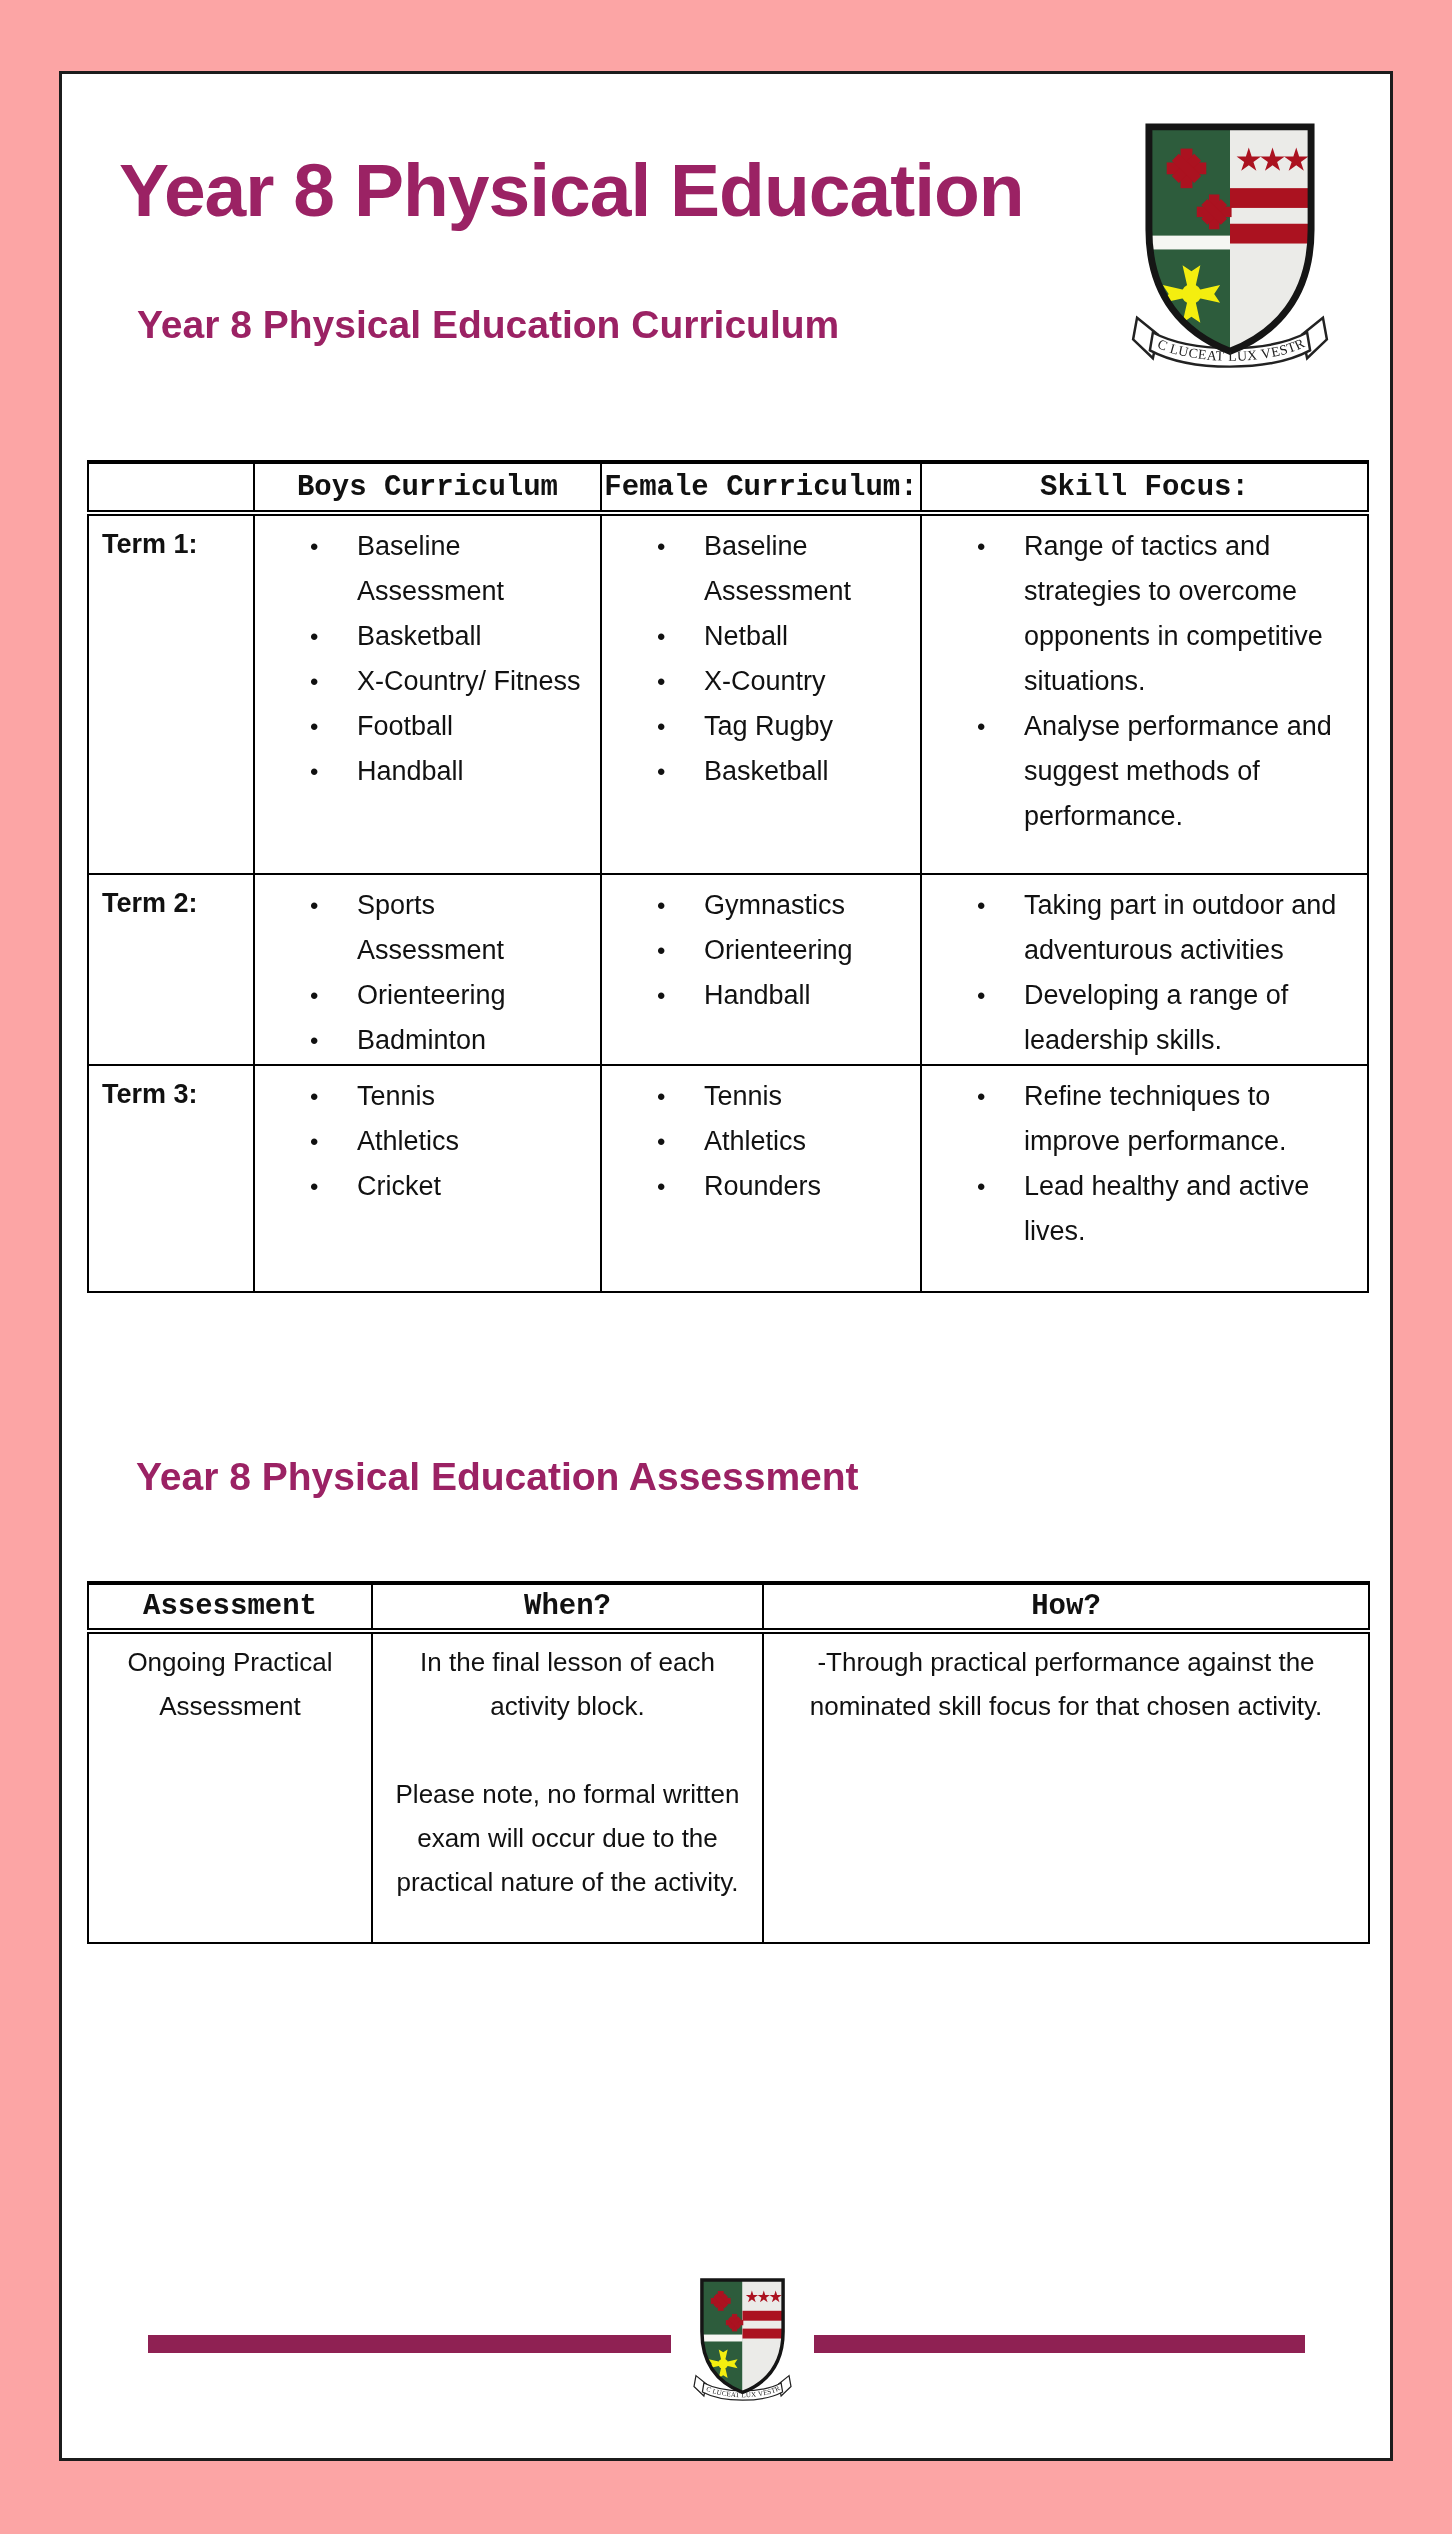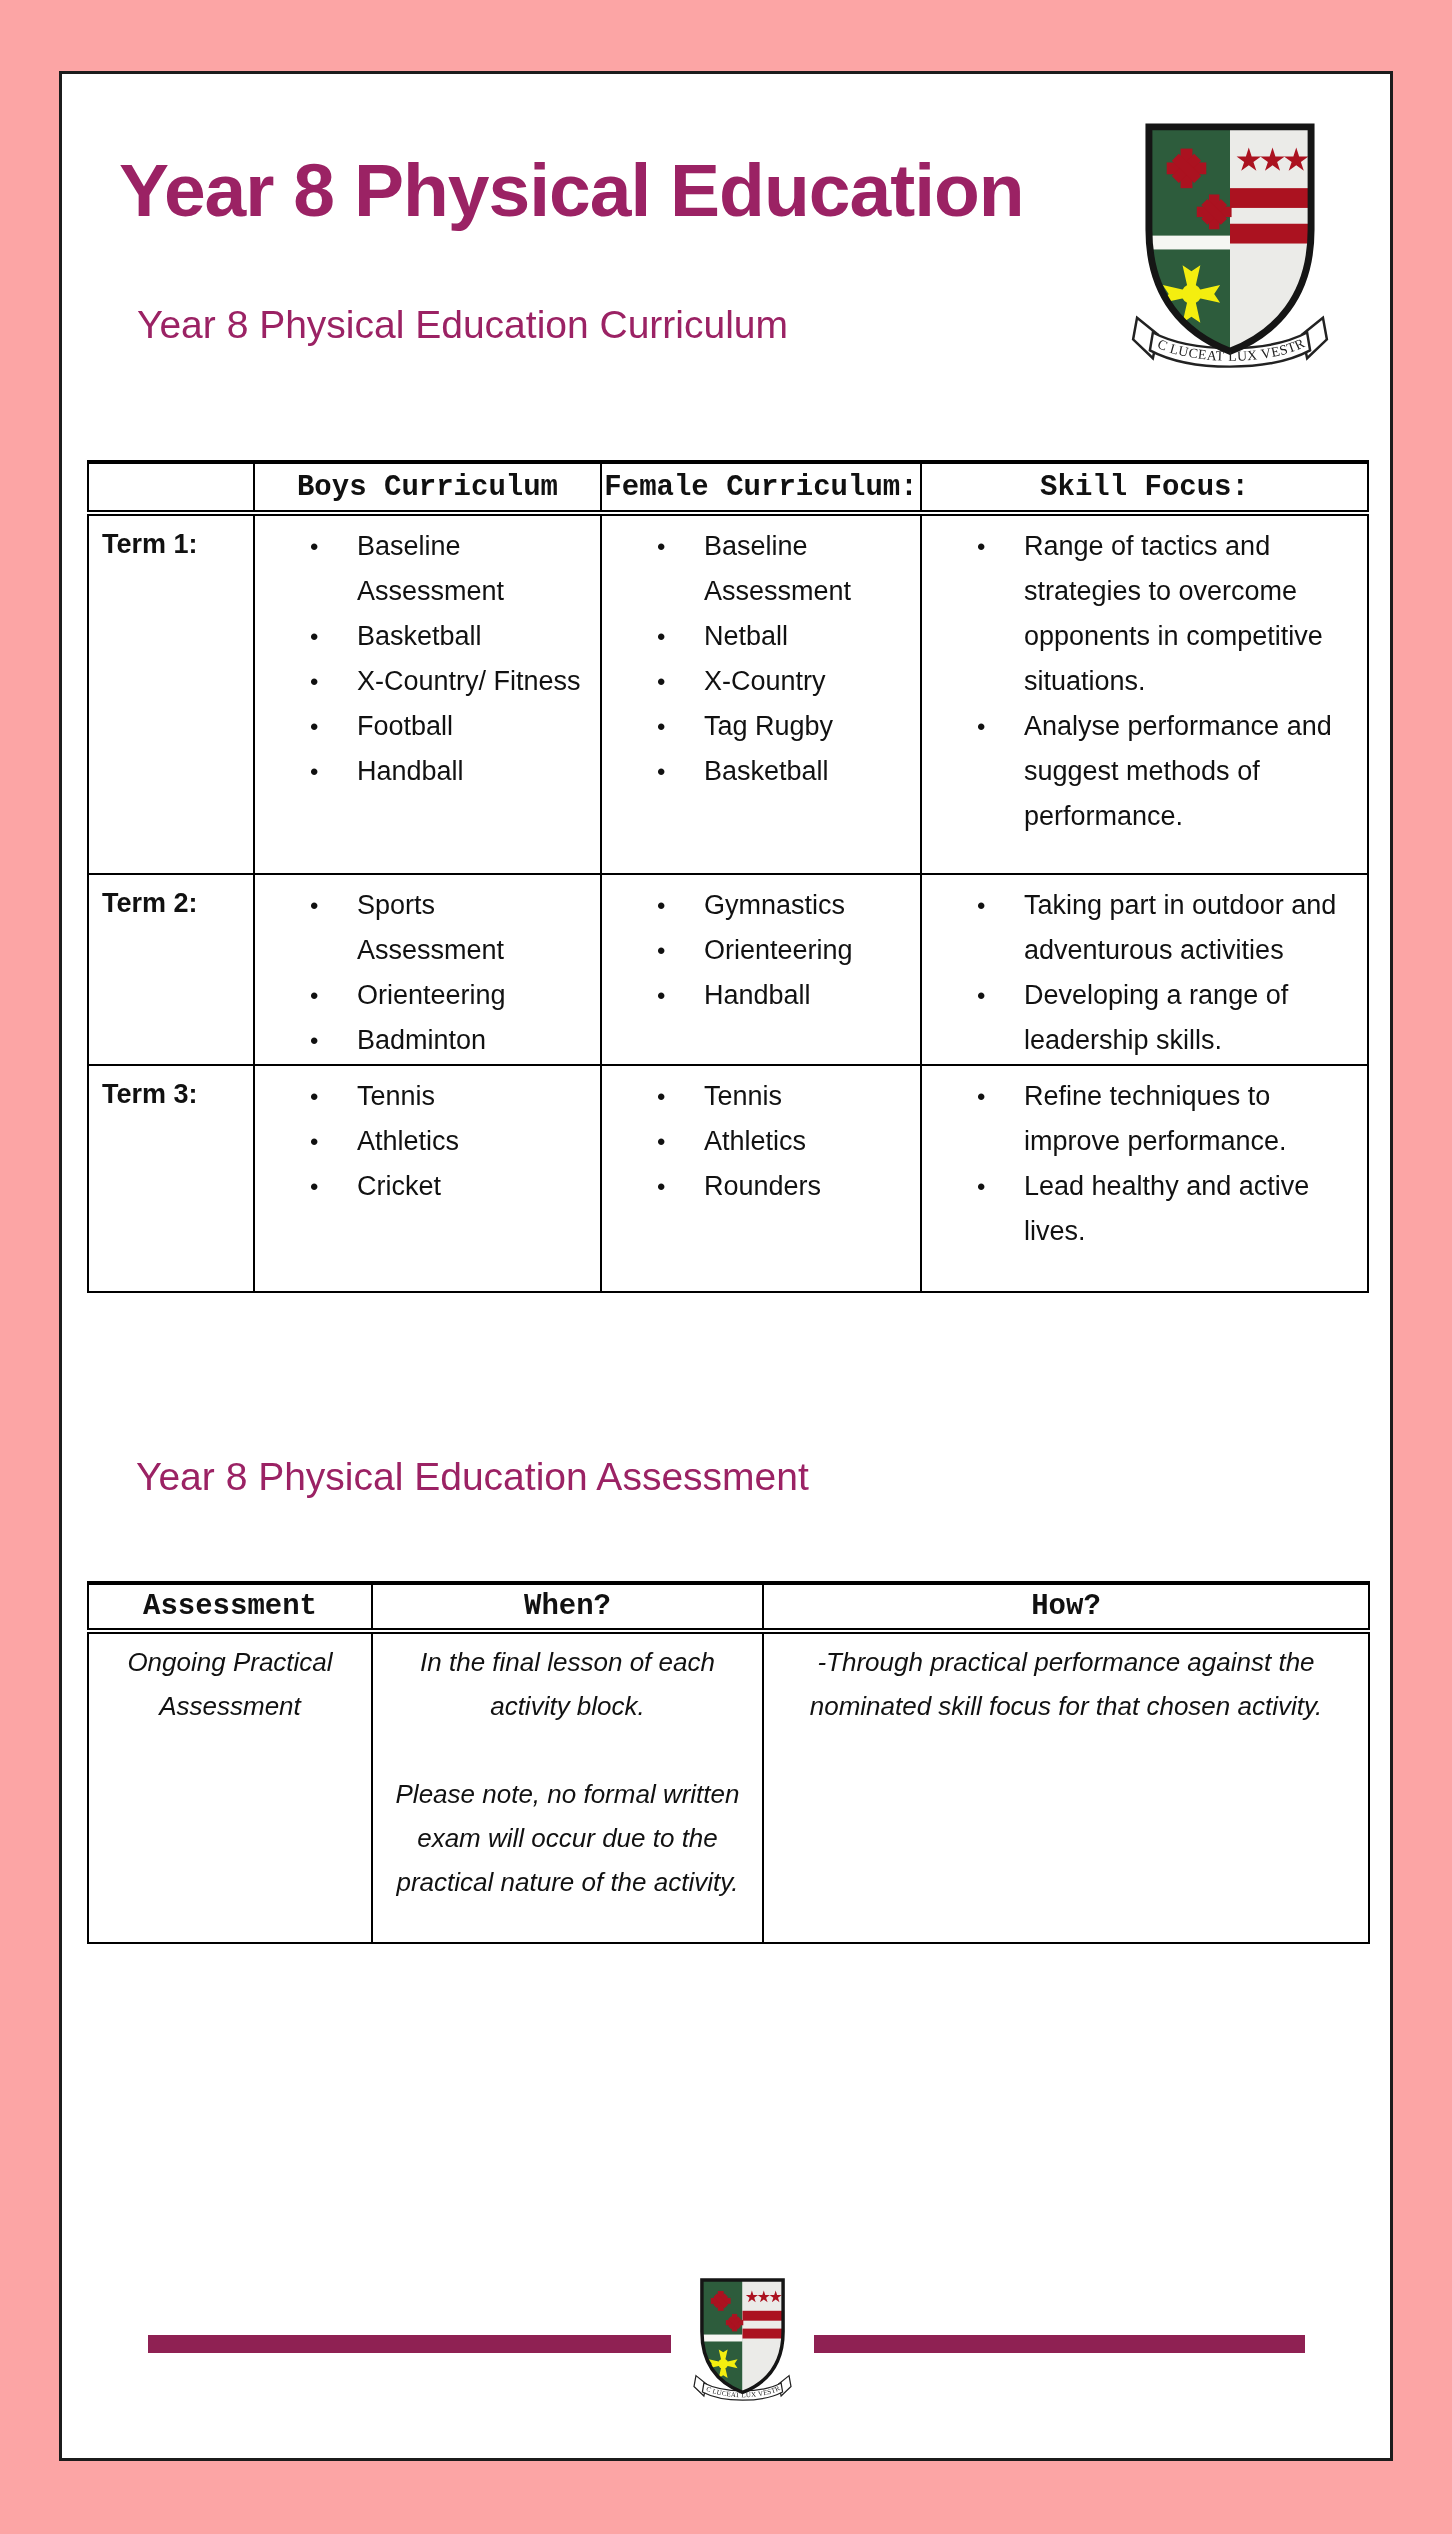--- a/index.html
+++ b/index.html
@@ -4,21 +4,21 @@
 <style>
   html,body { margin:0; padding:0; background:#ffffff; }
   body { font-family:"Liberation Sans", sans-serif; color:#111; }
   .canvas { position:relative; width:1452px; height:2534px; background:#fca5a5; overflow:hidden; }
 
   .page-frame { position:absolute; left:59px; top:71px; width:1328px; height:2384px;
                 border:3px solid #1c1c1c; background:#fff; }
 
   .page-title { position:absolute; left:119px; top:147px; font-size:75px; font-weight:bold;
                 color:var(--heading,#9b2264); letter-spacing:-1px; white-space:nowrap; }
-  .section-heading { position:absolute; font-size:39px; font-weight:normal;
+  .section-heading { position:absolute; font-size:39px; font-weight:bold;
                      color:var(--heading,#9b2264); white-space:nowrap; }
   .curriculum-heading { left:137px; top:303px; }
   .assessment-heading { left:136px; top:1455px; }
 
   .crest-top { position:absolute; left:1131px; top:113px; width:198px; height:265px; }
   .svg-defs { position:absolute; width:0; height:0; overflow:hidden; }
 
   
   table.doc { position:absolute; border-collapse:collapse; table-layout:fixed; background:#fff; }
   table.doc th, table.doc td { border:2px solid #000; }
@@ -36,21 +36,21 @@
   .blist { padding-top:7px; }
   .bullet-row { display:flex; align-items:flex-start; }
   .bullet-row .dot { flex:0 0 47px; margin-left:54px; font-size:24px; }
   .bullet-row .btxt { flex:1 1 auto; padding-right:12px; }
 
   .assessment-table { left:87px; top:1581px; width:1281px; }
   .assessment-table thead tr { height:48px; }
   .assessment-table tbody tr { height:312px; }
   .assessment-table td { vertical-align:top; text-align:center; font-size:26px; line-height:44px;
                          padding:6px 12px 0 12px; }
-  .assessment-table td p { margin:0;font-style:italic; }
+  .assessment-table td p { margin:0; }
   .assessment-table td p + p { margin-top:44px; }
 
   
   .footer-bar { position:absolute; left:148px; top:2335px; width:1157px; height:18px;
                 background:var(--footer-bar,#8f2153); z-index:1; }
   .footer-crest-box { position:absolute; left:671px; top:2273px; width:143px; height:135px;
                       background:#fff; z-index:2; display:flex; justify-content:center; align-items:flex-start; }
   .crest-small { width:99px; height:133px; }
 </style>
 </head>

